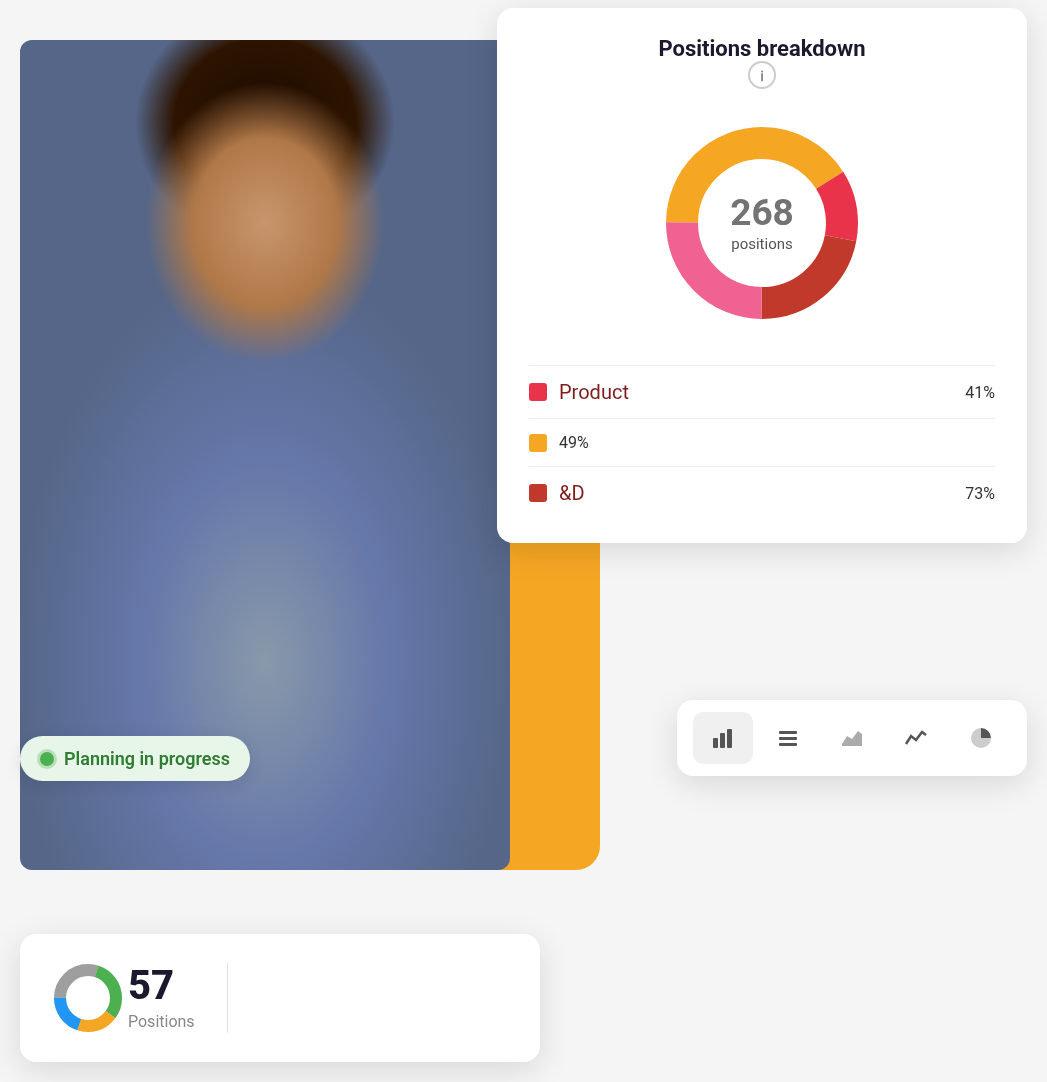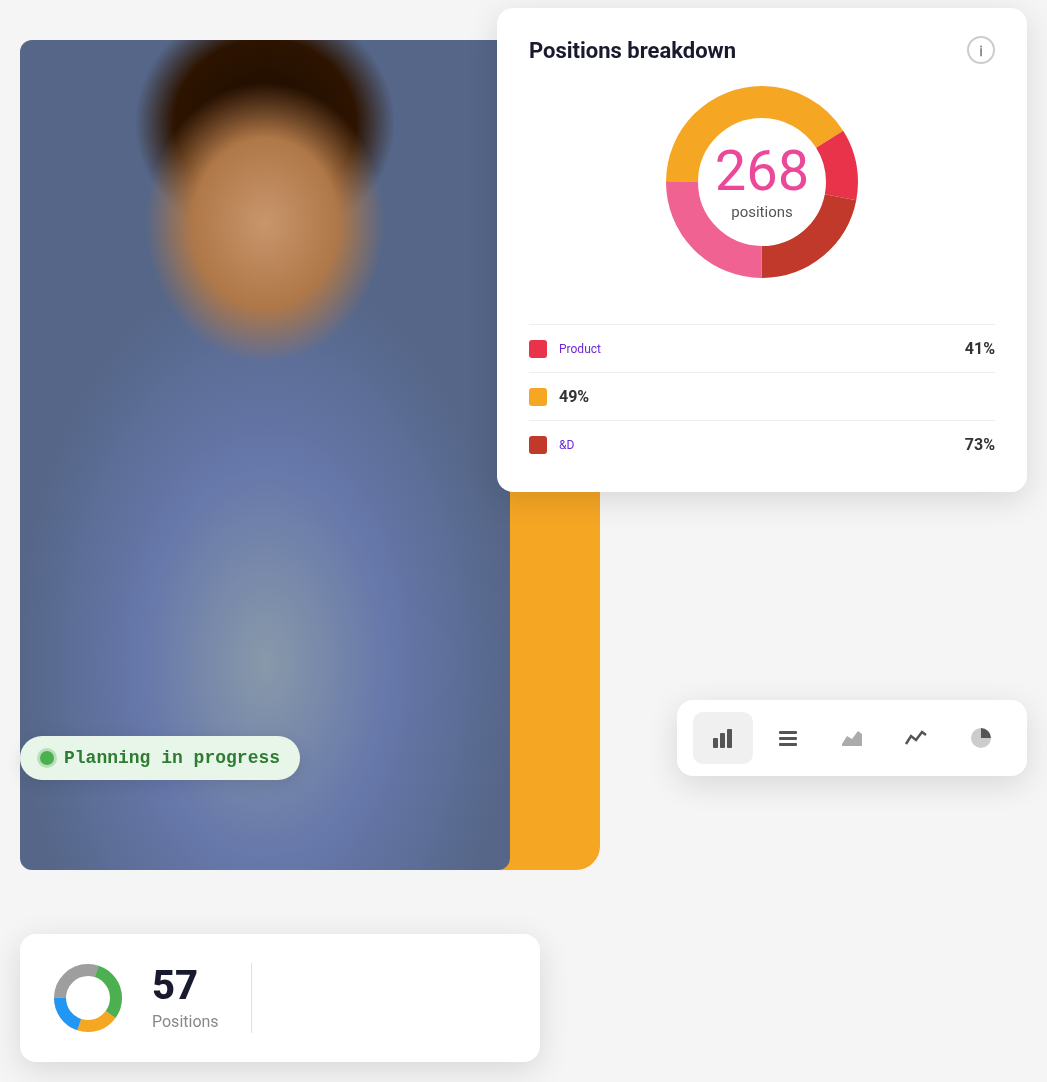--- a/index.html
+++ b/index.html
@@ -68,21 +68,22 @@
       border-radius: 16px;
       box-shadow: 0 8px 32px rgba(0,0,0,0.12);
       padding: 28px 32px 24px;
       z-index: 10;
     }
 
     .card-header {
       display: flex;
       justify-content: space-between;
       align-items: center;
-      margin-bottom: 8px;
+      margin-bottom: 24px;
+      flex-direction: column;
     }
 
     .card-title {
       font-size: 22px;
       font-weight: 700;
       color: #1a1a2e;
     }
 
     .info-icon {
       width: 28px;
@@ -113,23 +114,23 @@
 
     .donut-center {
       position: absolute;
       top: 50%;
       left: 50%;
       transform: translate(-50%, -50%);
       text-align: center;
     }
 
     .donut-number {
-      font-size: 56px;
-      font-weight: 400;
-      color: #ec4899;
+      font-size: 37px;
+      font-weight: 700;
+      color: #737373;
       line-height: 1;
     }
 
     .donut-label {
       font-size: 15px;
       color: #555;
       margin-top: 4px;
     }
 
     
@@ -147,27 +148,27 @@
     .legend-color {
       width: 18px;
       height: 18px;
       border-radius: 3px;
       margin-right: 12px;
       flex-shrink: 0;
     }
 
     .legend-name {
       flex: 1;
-      font-size: 12px;
-      color: #6d28d9;
+      font-size: 20px;
+      color: #7f1d1d;
     }
 
     .legend-pct {
       font-size: 16px;
-      font-weight: 700;
+      font-weight: 400;
       color: #333;
     }
 
     
     .chart-toolbar {
       position: absolute;
       top: 700px;
       right: 20px;
       width: 350px;
       background: #ffffff;
@@ -219,36 +220,34 @@
       height: 14px;
       border-radius: 50%;
       background: #4CAF50;
       box-shadow: 0 0 0 3px rgba(76,175,80,0.3);
     }
 
     .badge-text {
       font-size: 18px;
       font-weight: 600;
       color: #2e7d32;
-      font-family: Liberation Mono, monospace;
     }
 
     
     .stats-card {
       position: absolute;
       bottom: 20px;
       left: 20px;
       width: 520px;
       background: #ffffff;
       border-radius: 16px;
       box-shadow: 0 8px 32px rgba(0,0,0,0.12);
       padding: 24px 28px;
       display: flex;
       align-items: center;
-      gap: 24px;
       z-index: 10;
     }
 
     .stats-donut-wrapper {
       position: relative;
       width: 80px;
       height: 80px;
       flex-shrink: 0;
     }
 

